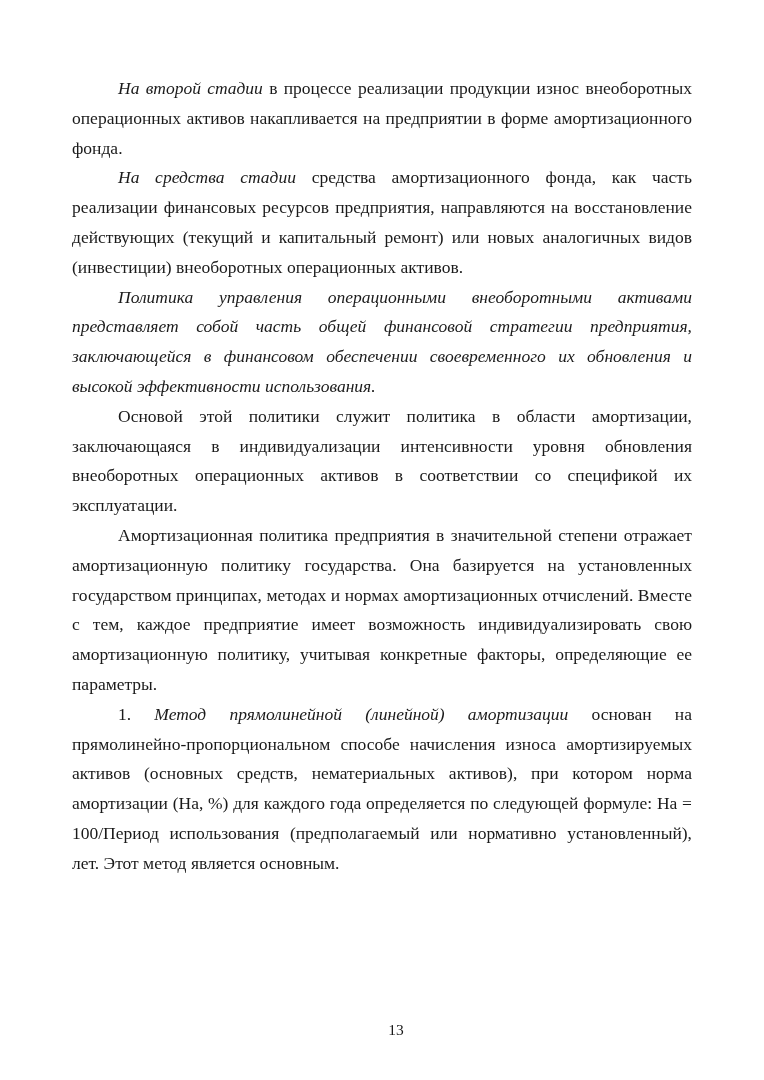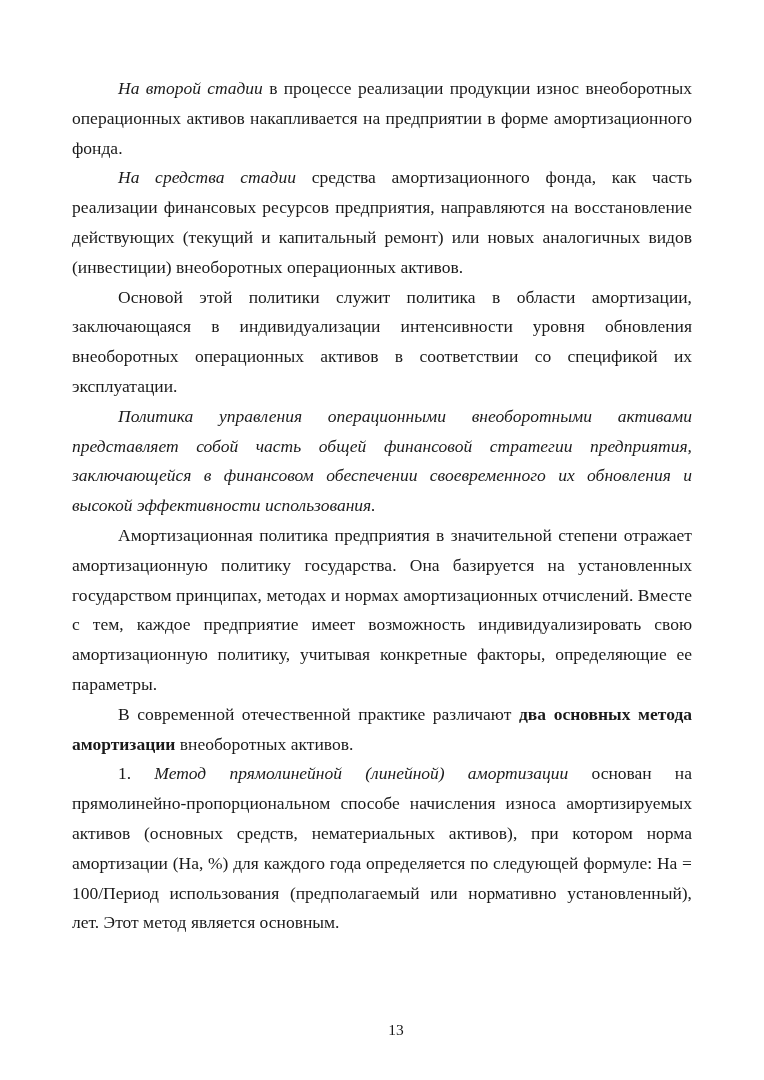--- a/index.html
+++ b/index.html
@@ -45,20 +45,19 @@
     color: #1a1a1a;
   }
 </style>
 </head>
 <body>
 
 <div class="page">
   <main class="content" id="content">
       <p class="para"><span class="run-italic">На второй стадии</span><span class="run-normal"> в процессе реализации продукции износ внеоборотных операционных активов накапливается на предприятии в форме амортизационного фонда.</span></p>
       <p class="para"><span class="run-italic">На средства стадии</span><span class="run-normal"> средства амортизационного фонда, как часть реализации финансовых ресурсов предприятия, направляются на восстановление действующих (текущий и капитальный ремонт) или новых аналогичных видов (инвестиции) внеоборотных операционных активов.</span></p>
+      <p class="para"><span class="run-italic">Политика управления операционными внеоборотными активами представляет собой часть общей финансовой стратегии предприятия, заключающейся в финансовом обеспечении своевременного их обновления и высокой эффективности использования.</span></p>
       <p class="para"><span class="run-normal">Основой этой политики служит политика в области амортизации, заключающаяся в индивидуализации интенсивности уровня обновления внеоборотных операционных активов в соответствии со спецификой их эксплуатации.</span></p>
-      <p class="para"><span class="run-italic">Политика управления операционными внеоборотными активами представляет собой часть общей финансовой стратегии предприятия, заключающейся в финансовом обеспечении своевременного их обновления и высокой эффективности использования.</span></p>
       <p class="para"><span class="run-normal">Амортизационная политика предприятия в значительной степени отражает амортизационную политику государства. Она базируется на установленных государством принципах, методах и нормах амортизационных отчислений. Вместе с тем, каждое предприятие имеет возможность индивидуализировать свою амортизационную политику, учитывая конкретные факторы, определяющие ее параметры.</span></p>
-      <p class="para"><span class="run-normal">В современной отечественной практике различают </span><span class="run-bold">два основных метода амортизации</span><span class="run-normal"> внеоборотных активов.</span></p>
       <p class="para"><span class="run-normal">1. </span><span class="run-italic">Метод прямолинейной (линейной) амортизации</span><span class="run-normal"> основан на прямолинейно-пропорциональном способе начисления износа амортизируемых активов (основных средств, нематериальных активов), при котором норма амортизации (На, %) для каждого года определяется по следующей формуле: На = 100/Период использования (предполагаемый или нормативно установленный), лет. Этот метод является основным.</span></p>
     </main>
   <div class="page-number">13</div>
 </div>
 
 </body></html>

